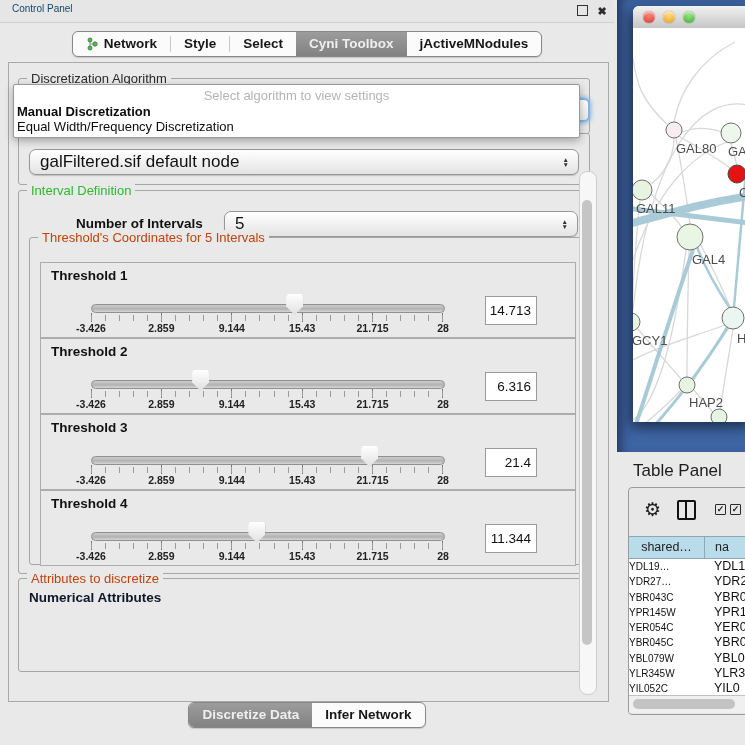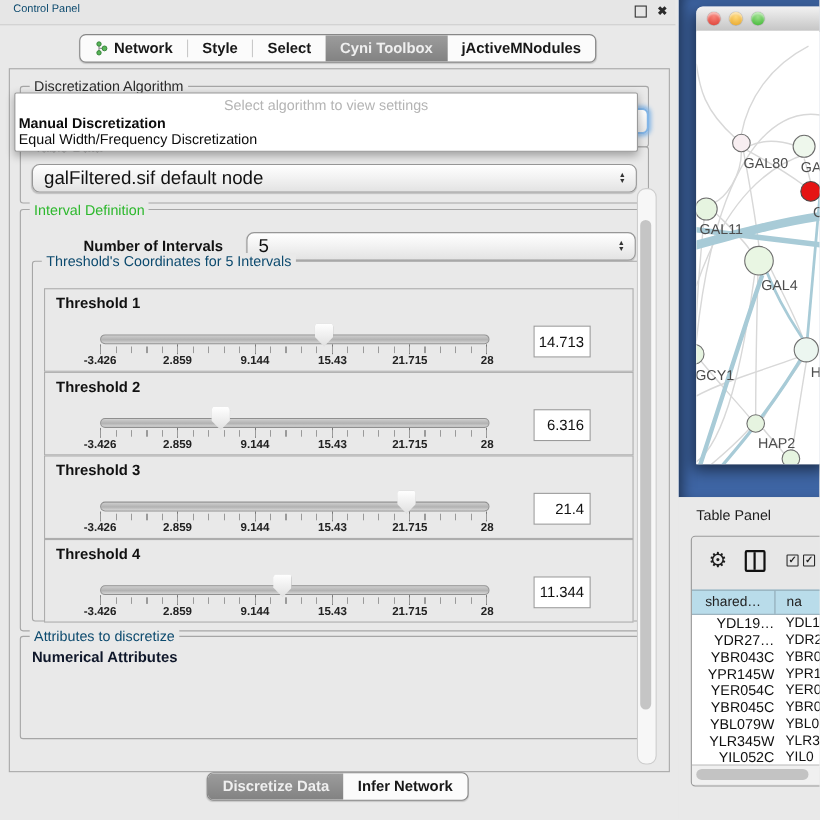--- a/index.html
+++ b/index.html
@@ -17,21 +17,21 @@
   .tab{padding:0 13px;line-height:24px;font-size:13.5px;font-weight:700;color:#171717;white-space:nowrap;display:flex;align-items:center;gap:5px;cursor:default}
   .tab.sel{background:linear-gradient(#9c9c9c,#828282);color:#efefef}
   .tsep{width:1px;background:#c9c9c9;margin:4px 0}
   #top-tabs{position:absolute;left:0;top:31px;width:614px;display:flex;justify-content:center}
   #bottom-tabs{position:absolute;left:0;top:702px;width:614px;display:flex;justify-content:center}
   
   #main-panel{position:absolute;left:8px;top:62px;width:599px;height:638px;border:1px solid #a9a9a9;background:#e9e9e9}
   .group{position:absolute;border:1px solid #a6a6a6;border-radius:3px;background:#e9e9e9}
   .gtitle{position:absolute;top:-8px;left:8px;background:#e9e9e9;padding:0 4px;font-size:13px;color:#2b2b2b;white-space:nowrap}
   .gtitle.green{color:#2db82d}
-  .gtitle.blue{color:#0c4a6e}
+  .gtitle.blue{color:#c2410c}
   .combo{position:absolute;border:1px solid #979797;border-radius:7px;background:linear-gradient(#ffffff,#f3f3f3 45%,#e3e3e3);box-shadow:0 1px 1px rgba(0,0,0,.18)}
   .combo .val{position:absolute;left:10px;top:50%;transform:translateY(-50%);font-size:17px;color:#111;white-space:nowrap}
   .stepper{position:absolute;right:9px;top:50%;transform:translateY(-50%);display:flex;flex-direction:column;font-size:6.5px;line-height:5px;color:#333;text-align:center}
   
   #algo-popup{position:absolute;left:13px;top:84px;width:565px;height:52px;background:#fff;border:1px solid #9a9a9a;border-radius:2px;box-shadow:0 3px 8px rgba(0,0,0,.3);z-index:50}
   #algo-hint{position:absolute;left:0;top:3px;width:100%;text-align:center;font-size:13px;color:#b4b4b4}
   .algo-opt{position:absolute;left:0;width:100%;height:15px;font-size:13px;color:#0c0c0c;padding-left:3px;box-sizing:border-box;white-space:nowrap}
   #algo-opt0{top:19px;font-weight:700}
   #algo-opt1{top:34px}
   #focus-ring{position:absolute;left:552px;top:98px;width:34px;height:20px;border-radius:6px;background:linear-gradient(#fff,#e8e8e8);border:2px solid #83b5e6;box-shadow:0 0 4px 1px #83b5e6;z-index:5}
@@ -60,37 +60,37 @@
   #desktop{position:absolute;left:617px;top:0;width:128px;height:452px;background:#3e65a4;box-shadow:inset 10px 0 12px -7px rgba(0,0,0,.5)}
   #net-window{position:absolute;left:633px;top:6px;width:120px;height:416px;border-radius:6px 6px 0 0;box-shadow:-3px 5px 14px rgba(0,0,0,.55);background:#fff}
   #net-titlebar{position:absolute;left:0;top:0;width:100%;height:22px;border-radius:6px 6px 0 0;background:linear-gradient(#f2f2f2,#c5c5c5);border-bottom:1px solid #868686}
   .tlight{position:absolute;top:5px;width:12px;height:12px;border-radius:50%;box-shadow:inset 0 2px 2px rgba(255,255,255,.6),0 0 1px rgba(0,0,0,.6)}
   #tl-red{left:10px;background:radial-gradient(circle at 50% 35%,#f98277,#d93a31)}
   #tl-yellow{left:30px;background:radial-gradient(circle at 50% 35%,#ffd97a,#e5a122)}
   #tl-green{left:50px;background:radial-gradient(circle at 50% 35%,#9ae08a,#37b32c)}
   #net-canvas{position:absolute;left:0;top:22px;width:120px;height:394px;background:#fff;overflow:hidden}
   
   #table-panel{position:absolute;left:617px;top:452px;width:128px;height:293px;background:#e9e9e9}
-  #tp-title{position:absolute;left:16px;top:9px;font-size:13px;color:#1c1c1c}
+  #tp-title{position:absolute;left:16px;top:9px;font-size:17px;color:#1c1c1c}
   #tp-card{position:absolute;left:11px;top:35px;width:128px;height:226px;background:#e7e7e7;border:1px solid #9a9a9a;border-radius:4px;overflow:hidden}
   #tp-toolbar{position:absolute;left:0;top:0;width:100%;height:48px}
   #gear{position:absolute;left:15px;top:10px;font-size:19px;color:#1d1d1d;font-family:"DejaVu Sans",sans-serif}
   #split-ico{position:absolute;left:48px;top:12px;width:15px;height:16px;border:2px solid #111;border-radius:2px}
   #split-ico:after{content:"";position:absolute;left:6px;top:0;width:2px;height:16px;background:#111}
   .cbx{position:absolute;top:16px;width:9px;height:9px;border:1.5px solid #2a2a2a;border-radius:1px;font-size:9px;line-height:9px;text-align:center;color:#1a1a1a;font-weight:700}
   #cbx1{left:86px}
   #cbx2{left:101px}
   #tp-table{position:absolute;left:0;top:48px;width:100%;}
   .tp-hrow{display:flex;height:21px;background:#b9dcea;border-top:1px solid #8fa7b3;border-bottom:1px solid #8fa7b3}
   .tp-hcell{font-size:12.5px;color:#222;line-height:21px;text-align:center;white-space:nowrap;overflow:hidden}
   .hc1{width:75px;border-right:1px solid #8fa7b3;flex:none}
   .hc2{flex:1;text-align:left;padding-left:10px}
   #tp-rows{background:#fff}
   .tp-row{display:flex;height:15.3px}
-  .tp-c1{width:75px;flex:none;font-size:13px;color:#111;text-align:right;line-height:15.3px;white-space:nowrap;overflow:hidden}
+  .tp-c1{width:75px;flex:none;font-size:10px;color:#111;text-align:left;line-height:15.3px;white-space:nowrap;overflow:hidden}
   .tp-c2{flex:1;font-size:12.5px;color:#111;text-align:left;padding-left:10px;line-height:15.3px;white-space:nowrap;overflow:hidden}
   #tp-hscroll{position:absolute;left:0;top:207px;width:100%;height:17px;background:#f0f0f0;border-top:1px solid #c2c2c2}
   #tp-hthumb{position:absolute;left:4px;top:3px;width:102px;height:10px;background:#c3c3c3;border-radius:5px}
   svg text{font-family:"Liberation Sans",sans-serif}
 </style>
 </head>
 <body>
 
 <div id="cp">
 

